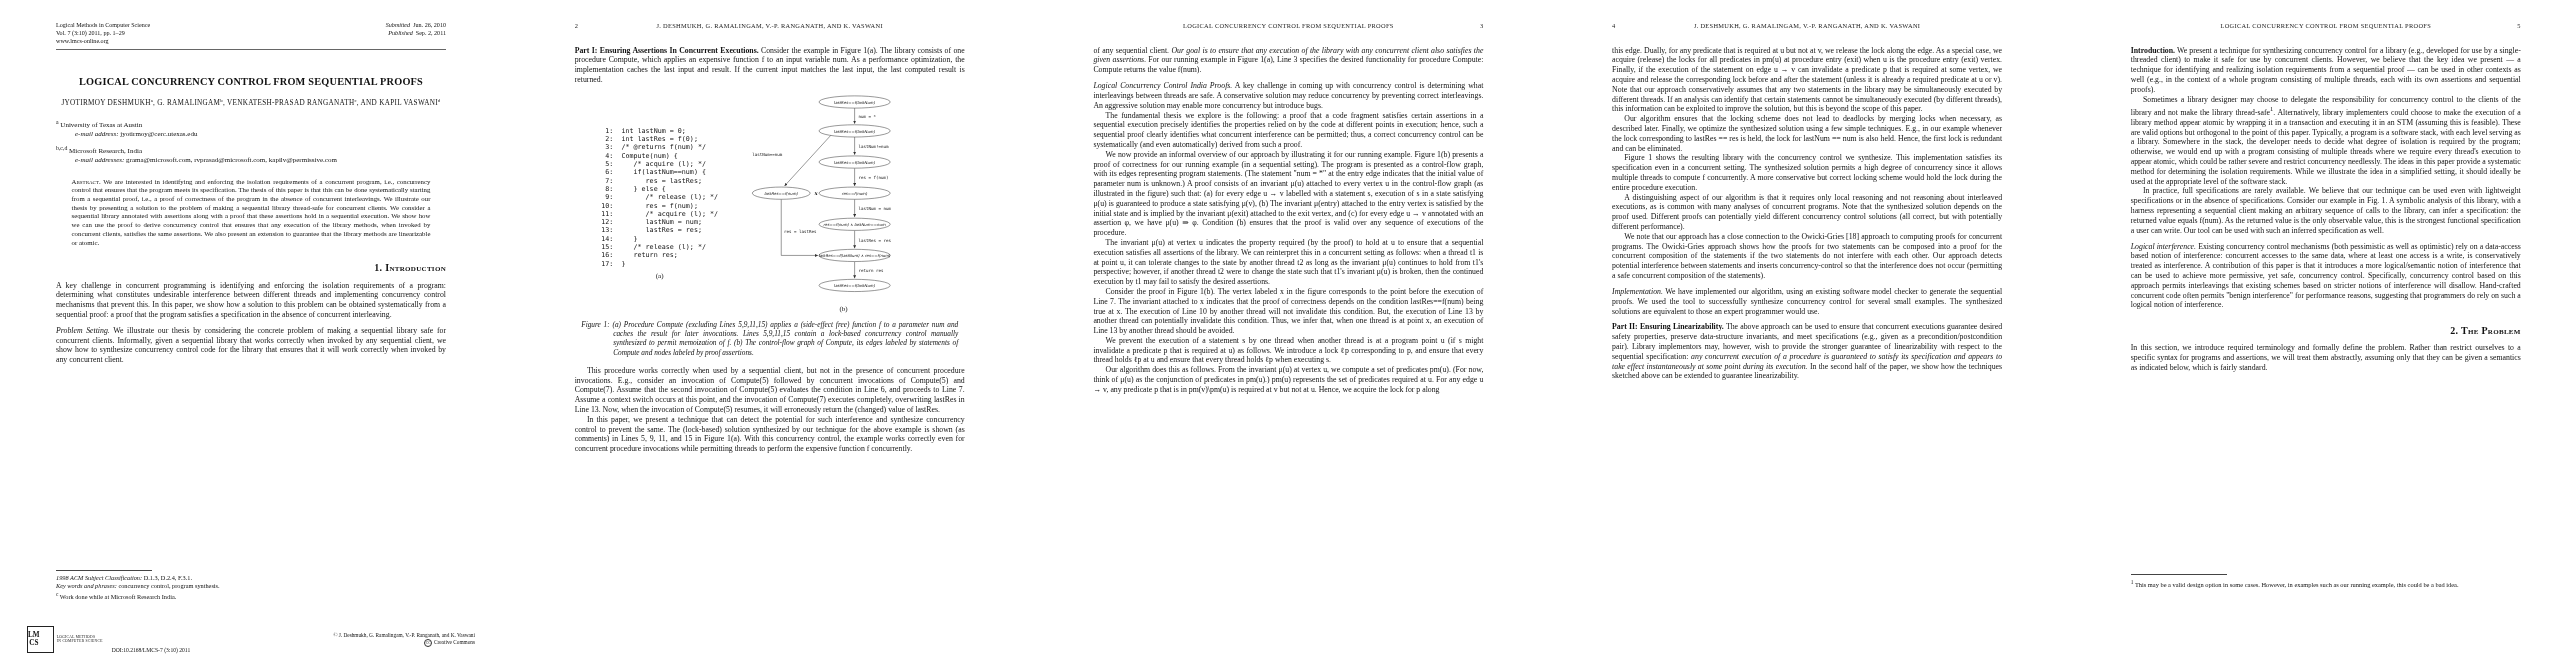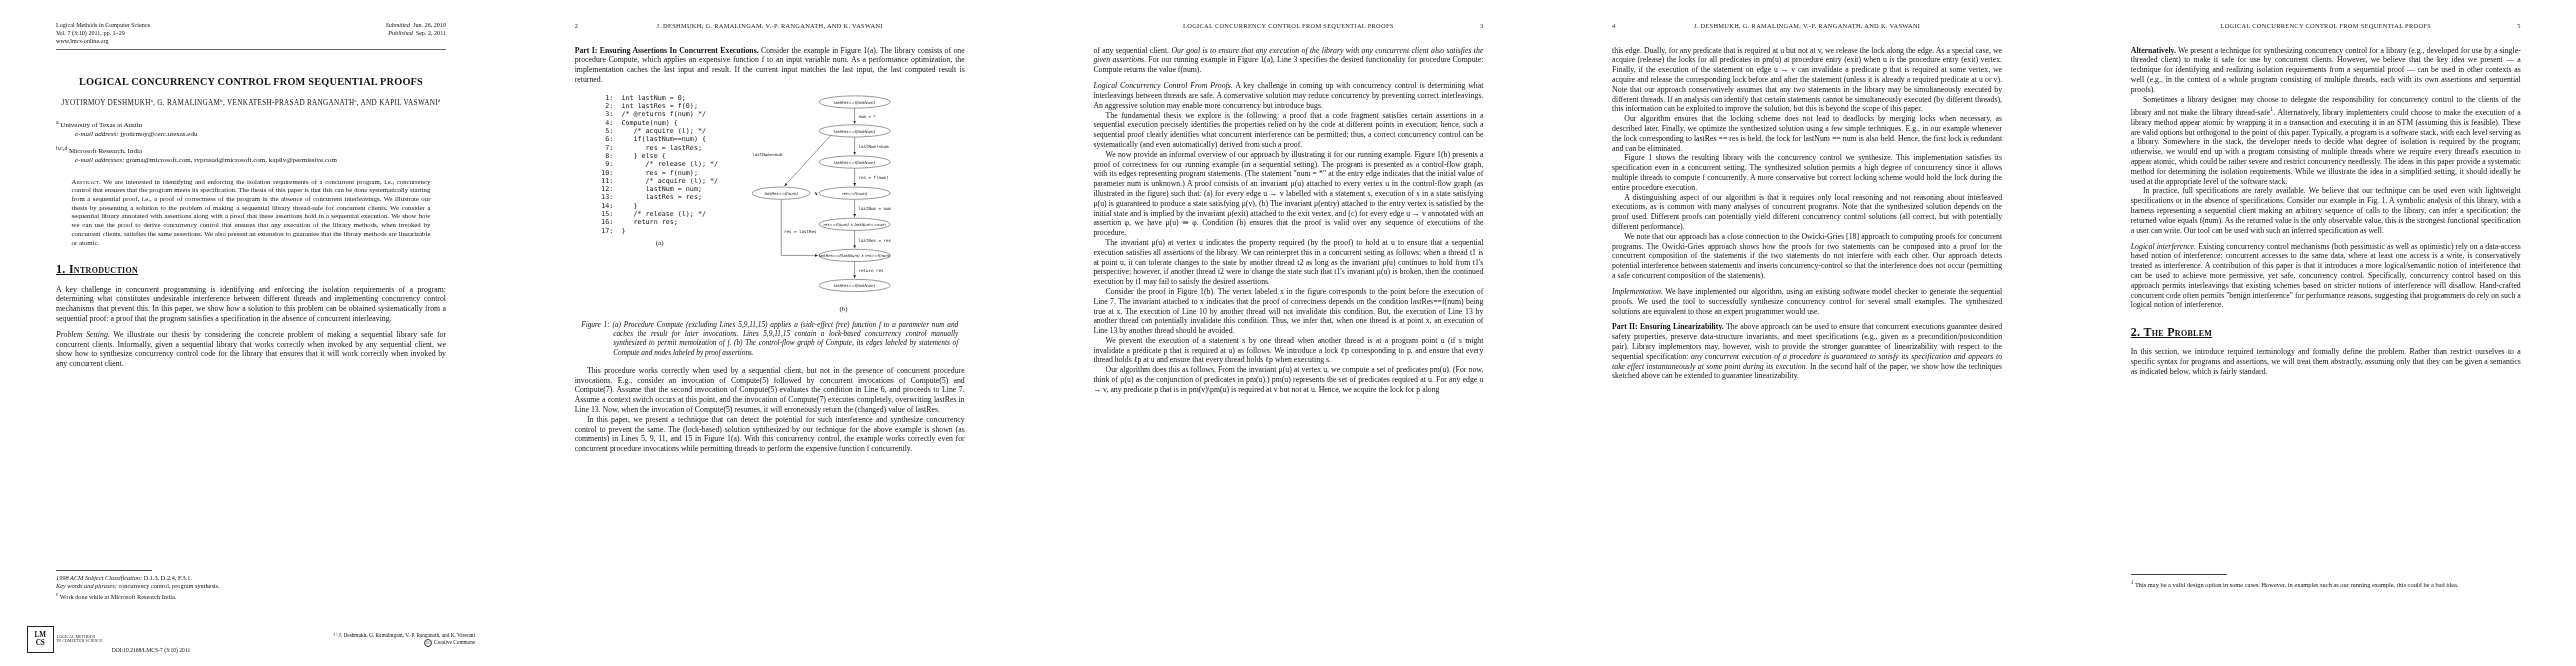--- a/index.html
+++ b/index.html
@@ -24,40 +24,40 @@
   .authors sup{font-size:4.7px;}
   .affil{font-size:7px;line-height:8.6px;margin-top:11px;}
   .affil-entry{margin-bottom:5px;}
   .affil-email{margin-left:19px;}
   .it{font-style:italic;}
   .b{font-weight:bold;}
   .sc{font-variant:small-caps;}
   
   .abstract{margin:13.3px 15.6px 0 15.6px;font-size:6.8px;line-height:8.7px;text-align:justify;}
   
-  .sec{font-size:12px;font-variant:small-caps;letter-spacing:0.3px;text-align:left;margin:14.5px 0 7.8px 0;text-decoration:underline;}
+  .sec{font-size:10px;font-variant:small-caps;letter-spacing:0.3px;text-align:right;margin:14.5px 0 7.8px 0;}
   .para{margin:0;font-size:7.8px;line-height:9.8px;text-align:justify;text-indent:12.2px;}
   .para.ni{text-indent:0;font-family:Liberation Serif, serif;}
   .vsp{margin-top:6.1px;}
   .body-start{margin-top:16.7px;}
   
-  .figure-row{display:flex;justify-content:center;gap:31px;margin:9px 0 2.2px 0;}
+  .figure-row{display:flex;justify-content:center;align-items:center;gap:31px;margin:9px 0 2.2px 0;}
   .code{margin:0;font-family:"DejaVu Sans Mono","Liberation Mono",monospace;
         font-size:6.7px;line-height:8.3px;white-space:pre;color:#111;}
   .subcap{text-align:center;font-size:7px;margin-top:4.4px;}
   .cfg-nlabels text{font:italic 7px "DejaVu Sans","Liberation Sans",sans-serif;fill:#111;text-anchor:middle;}
   .cfg-elabels text{font:7.5px "DejaVu Sans Mono","Liberation Mono",monospace;fill:#111;}
   .cfg-elabels text.xl{font:italic bold 9.5px "DejaVu Serif",serif;}
   .caption{width:345px;margin:6.7px auto 9px auto;font-size:7.3px;line-height:9.2px;
            text-align:justify;padding-left:32px;text-indent:-32px;font-style:italic;}
   
   .fn-block{position:absolute;left:56px;right:56px;bottom:66px;font-size:6.3px;line-height:8px;}
   .fn-rule{width:96px;border-top:0.6px solid #444;margin-bottom:3.3px;}
   .bottombar{position:absolute;left:27px;right:27px;bottom:14.5px;display:flex;align-items:center;}
-  .lmcs-logo{width:24.5px;height:24.5px;border:1.1px solid #222;display:flex;align-items:center;justify-content:center;}
+  .lmcs-logo{width:24.5px;height:24.5px;border:1.1px solid #222;display:flex;align-items:center;}
   .logo-letters{white-space:pre;text-align:center;font-weight:bold;font-size:7.2px;line-height:8.3px;
                 font-family:"Liberation Serif",serif;}
   .logo-side{white-space:pre;font-size:3.6px;line-height:4.7px;letter-spacing:0.3px;margin-left:3.3px;}
   .bb-doi{font-size:5.6px;margin-left:9px;align-self:flex-end;}
   .bb-right{margin-left:auto;text-align:right;font-size:5.3px;line-height:7px;}
   .ccmark{display:inline-block;width:6.1px;height:6.1px;line-height:6.1px;border:0.6px solid #333;
           border-radius:50%;font-size:3.6px;text-align:center;margin-right:1.7px;vertical-align:middle;}
   
   .fn5{position:absolute;left:56px;right:56px;bottom:78px;font-size:6.4px;line-height:8px;text-align:justify;}
 </style>
@@ -233,21 +233,21 @@
       <span class="rh-no-right">3</span>
     </div>
 
     <p class="para ni body-start">
       <span>of any sequential client.</span>
       <span class="it">Our goal is to ensure that any execution of the library with any concurrent client also satisfies the given assertions.</span>
       <span>For our running example in Figure 1(a), Line 3 specifies the desired functionality for procedure Compute: Compute returns the value f(num).</span>
     </p>
 
     <p class="para ni vsp">
-      <span class="it">Logical Concurrency Control From Proofs.</span>
+      <span class="it">Logical Concurrency Control India Proofs.</span>
       <span>A key challenge in coming up with concurrency control is determining what interleavings between threads are safe. A conservative solution may reduce concurrency by preventing correct interleavings. An aggressive solution may enable more concurrency but introduce bugs.</span>
     </p>
 
     <p class="para">The fundamental thesis we explore is the following: a proof that a code fragment satisfies certain assertions in a sequential execution precisely identifies the properties relied on by the code at different points in execution; hence, such a sequential proof clearly identifies what concurrent interference can be permitted; thus, a correct concurrency control can be systematically (and even automatically) derived from such a proof.</p>
     <p class="para">We now provide an informal overview of our approach by illustrating it for our running example. Figure 1(b) presents a proof of correctness for our running example (in a sequential setting). The program is presented as a control-flow graph, with its edges representing program statements. (The statement "num = *" at the entry edge indicates that the initial value of parameter num is unknown.) A proof consists of an invariant μ(u) attached to every vertex u in the control-flow graph (as illustrated in the figure) such that: (a) for every edge u → v labelled with a statement s, execution of s in a state satisfying μ(u) is guaranteed to produce a state satisfying μ(v), (b) The invariant μ(entry) attached to the entry vertex is satisfied by the initial state and is implied by the invariant μ(exit) attached to the exit vertex, and (c) for every edge u → v annotated with an assertion φ, we have μ(u) ⇒ φ. Condition (b) ensures that the proof is valid over any sequence of executions of the procedure.</p>
     <p class="para">The invariant μ(u) at vertex u indicates the property required (by the proof) to hold at u to ensure that a sequential execution satisfies all assertions of the library. We can reinterpret this in a concurrent setting as follows: when a thread t1 is at point u, it can tolerate changes to the state by another thread t2 as long as the invariant μ(u) continues to hold from t1's perspective; however, if another thread t2 were to change the state such that t1's invariant μ(u) is broken, then the continued execution by t1 may fail to satisfy the desired assertions.</p>
     <p class="para">Consider the proof in Figure 1(b). The vertex labeled x in the figure corresponds to the point before the execution of Line 7. The invariant attached to x indicates that the proof of correctness depends on the condition lastRes==f(num) being true at x. The execution of Line 10 by another thread will not invalidate this condition. But, the execution of Line 13 by another thread can potentially invalidate this condition. Thus, we infer that, when one thread is at point x, an execution of Line 13 by another thread should be avoided.</p>
     <p class="para">We prevent the execution of a statement s by one thread when another thread is at a program point u (if s might invalidate a predicate p that is required at u) as follows. We introduce a lock ℓp corresponding to p, and ensure that every thread holds ℓp at u and ensure that every thread holds ℓp when executing s.</p>
     <p class="para">Our algorithm does this as follows. From the invariant μ(u) at vertex u, we compute a set of predicates pm(u). (For now, think of μ(u) as the conjunction of predicates in pm(u).) pm(u) represents the set of predicates required at u. For any edge u → v, any predicate p that is in pm(v)\pm(u) is required at v but not at u. Hence, we acquire the lock for p along</p>
   </div>
@@ -277,21 +277,21 @@
     </p>
   </div>
 
   <div class="page">
     <div class="rh">
       <span>LOGICAL CONCURRENCY CONTROL FROM SEQUENTIAL PROOFS</span>
       <span class="rh-no-right">5</span>
     </div>
 
     <p class="para ni body-start">
-      <span class="b">Alternatively.</span>
+      <span class="b">Introduction.</span>
       <span>We present a technique for synthesizing concurrency control for a library (e.g., developed for use by a single-threaded client) to make it safe for use by concurrent clients. However, we believe that the key idea we present — a technique for identifying and realizing isolation requirements from a sequential proof — can be used in other contexts as well (e.g., in the context of a whole program consisting of multiple threads, each with its own assertions and sequential proofs).</span>
     </p>
 
     <p class="para">
       <span>Sometimes a library designer may choose to delegate the responsibility for concurrency control to the clients of the library and not make the library thread-safe</span><sup>1</sup><span>. Alternatively, library implementers could choose to make the execution of a library method appear atomic by wrapping it in a transaction and executing it in an STM (assuming this is feasible). These are valid options but orthogonal to the point of this paper. Typically, a program is a software stack, with each level serving as a library. Somewhere in the stack, the developer needs to decide what degree of isolation is required by the program; otherwise, we would end up with a program consisting of multiple threads where we require every thread's execution to appear atomic, which could be rather severe and restrict concurrency needlessly. The ideas in this paper provide a systematic method for determining the isolation requirements. While we illustrate the idea in a simplified setting, it should ideally be used at the appropriate level of the software stack.</span>
     </p>
 
     <p class="para">In practice, full specifications are rarely available. We believe that our technique can be used even with lightweight specifications or in the absence of specifications. Consider our example in Fig. 1. A symbolic analysis of this library, with a harness representing a sequential client making an arbitrary sequence of calls to the library, can infer a specification: the returned value equals f(num). As the returned value is the only observable value, this is the strongest functional specification a user can write. Our tool can be used with such an inferred specification as well.</p>
 
     <p class="para ni vsp">

